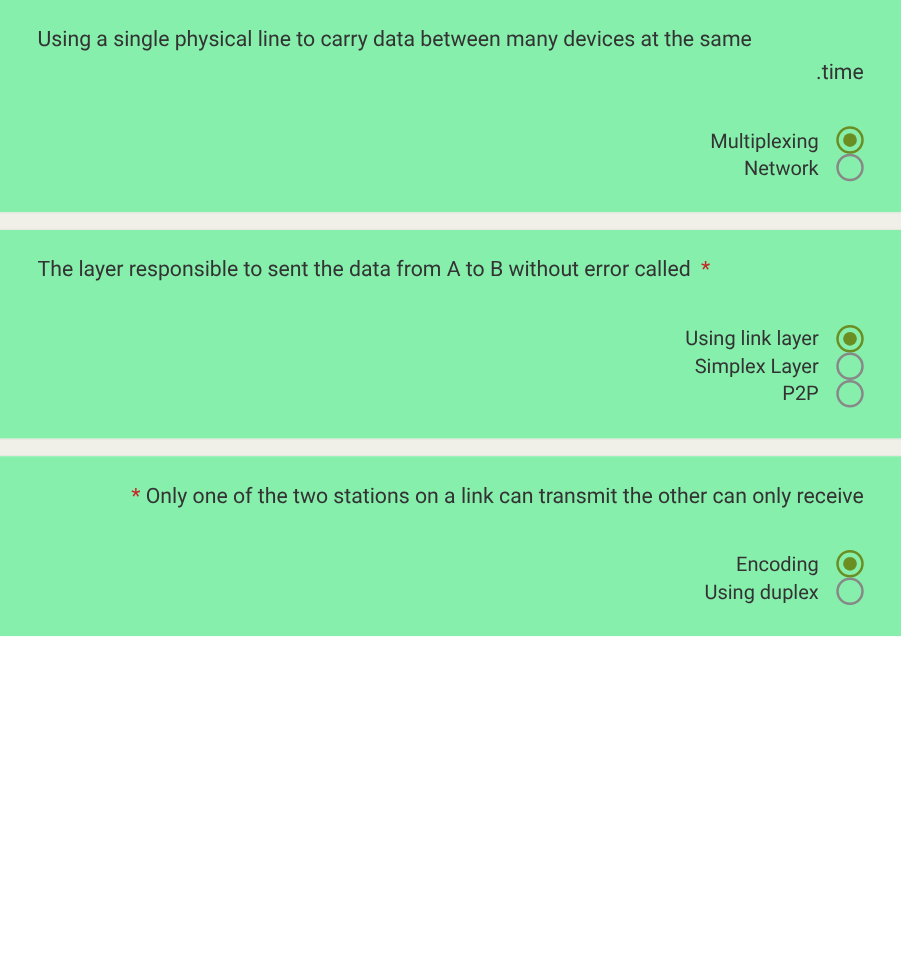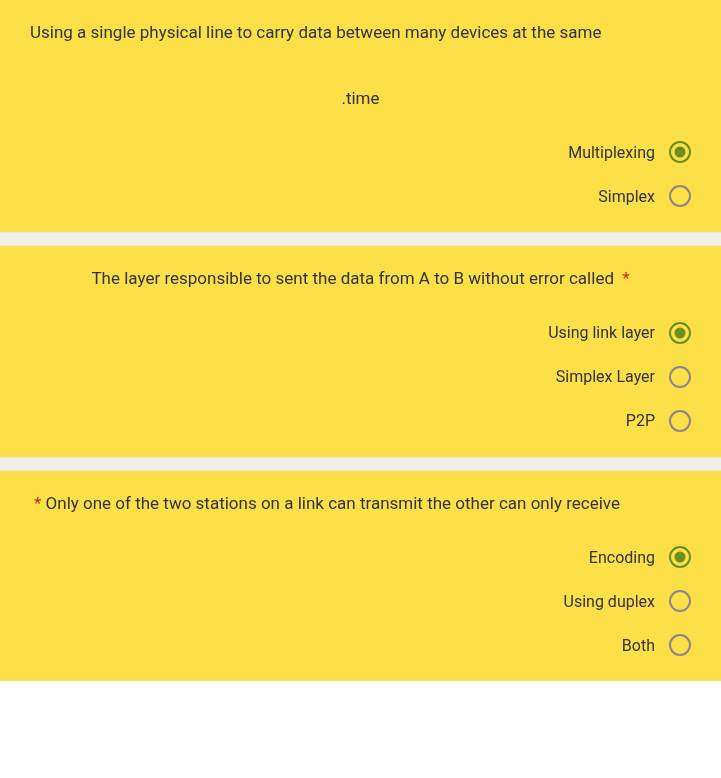--- a/index.html
+++ b/index.html
@@ -8,46 +8,44 @@
       box-sizing: border-box;
     }
     body {
       font-family: -apple-system, BlinkMacSystemFont, 'Segoe UI', Roboto, Arial, sans-serif;
       background: #fff;
       width: 721px;
       color: #333;
     }
     .question-block {
       padding: 20px 30px 25px 30px;
-      background: #fde047;
+      background: #86efac;
     }
     .question-text {
       font-size: 17px;
       color: #333;
       line-height: 1.5;
-      text-align: center;
+      text-align: left;
       direction: rtl;
       margin-bottom: 30px;
     }
     .question-text .required {
       color: #c62828;
       margin-left: 4px;
     }
     .q1-text {
       text-align: left;
       direction: ltr;
     }
     .q1-text-line2 {
-      text-align: center;
-      margin-top: 40px;
+      text-align: right;
     }
     .options {
       display: flex;
       flex-direction: column;
-      gap: 22px;
     }
     .option-row {
       display: flex;
       align-items: center;
       justify-content: flex-end;
       gap: 14px;
     }
     .option-label {
       font-size: 16px;
       color: #333;
@@ -75,40 +73,40 @@
       background: #6b8e23;
       border-radius: 50%;
     }
     .divider {
       height: 14px;
       background: #f0f0e8;
       border-top: 1px solid #e8e8e0;
       border-bottom: 1px solid #e8e8e0;
     }
     .q3-text {
-      text-align: left;
+      text-align: right;
       direction: ltr;
       padding-left: 0;
     }
   </style>
 </head>
 <body>
 
 <div class="question-block">
   <div class="question-text q1-text">
     <span>Using a single physical line to carry data between many devices at the same</span>
     <div class="q1-text-line2">.time</div>
   </div>
   <div class="options">
     <div class="option-row">
       <span class="option-label">Multiplexing</span>
       <span class="radio selected"></span>
     </div>
     <div class="option-row">
-      <span class="option-label">Simplex</span>
+      <span class="option-label">Network</span>
       <span class="radio"></span>
     </div>
   </div>
 </div>
 
 <div class="divider"></div>
 
 <div class="question-block">
   <div class="question-text">
     <span class="required">*</span>
@@ -139,18 +137,14 @@
   </div>
   <div class="options">
     <div class="option-row">
       <span class="option-label">Encoding</span>
       <span class="radio selected"></span>
     </div>
     <div class="option-row">
       <span class="option-label">Using duplex</span>
       <span class="radio"></span>
     </div>
-    <div class="option-row">
-      <span class="option-label">Both</span>
-      <span class="radio"></span>
-    </div>
   </div>
 </div>
 
 </body></html>

